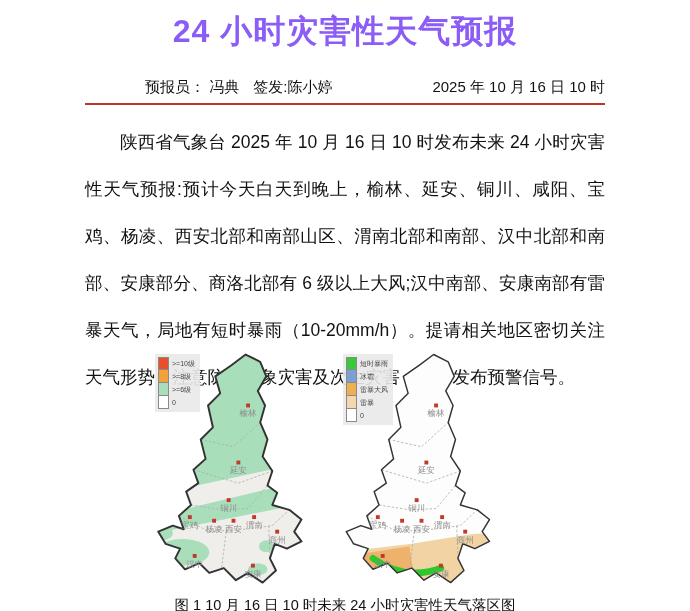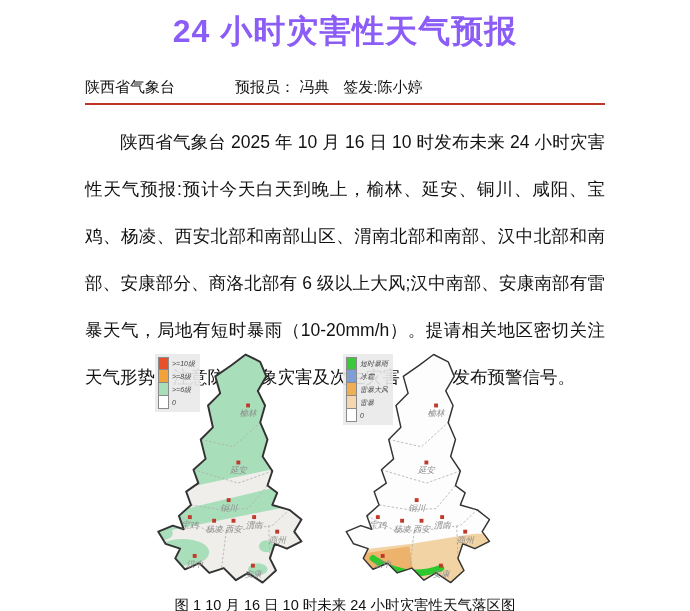--- a/index.html
+++ b/index.html
@@ -13,21 +13,21 @@
   .header-row { width:520px; margin:24px auto 0 auto; display:flex;
     justify-content:space-between; align-items:flex-end; font-size:15px; color:#111;
     padding-bottom:6px; border-bottom:2px solid #c03327; }
   .header-mid { flex:1; text-align:left; margin-left:60px; }
   .header-date { white-space:nowrap; }
 
   .body-par { width:520px; margin:14px auto 0 auto; font-size:17.5px; line-height:47px;
     color:#111; text-align:justify; text-indent:2em; }
 
   .maps-row { position:absolute; left:0; top:338px; width:672px; display:flex;
-    justify-content:center; gap:6px;font-style:italic; }
+    justify-content:center; gap:6px; }
   .map-box { position:relative; width:182px; height:246px; }
   .map-box svg { display:block; }
 
   .legend { position:absolute; left:4px; top:6px; background:rgba(233,233,233,0.9);
     padding:3px 5px 3px 3px; z-index:2; }
   .legend-row { display:flex; align-items:center; height:13px; }
   .legend-swatch { width:11px; height:13px; border:1px solid #8a8a8a; margin-right:3px;
     flex:0 0 auto; }
   .legend-row + .legend-row .legend-swatch { border-top:none; }
   .legend-label { font-size:7px; color:#444; white-space:nowrap; line-height:1; }
@@ -38,25 +38,25 @@
   .city-label { font-size:7px; fill:#8d8d8d; text-anchor:middle; }
 </style>
 </head>
 <body>
 
 <div class="page">
 
   <div class="doc-title" style="color: #8b5cf6;">24 小时灾害性天气预报</div>
 
   <div class="header-row" style="border-bottom-color: rgb(192, 51, 39);">
-    <span>陕西省气象台</span>
     <span class="header-mid">
       <span>预报员： 冯典</span>
       <span style="margin-left:10px;">签发:陈小婷</span>
     </span>
+    <span class="header-date">2025 年 10 月 16 日 10 时</span>
   </div>
 
   <p class="body-par">陕西省气象台 2025 年 10 月 16 日 10 时发布未来 24 小时灾害性天气预报:预计今天白天到晚上，榆林、延安、铜川、咸阳、宝鸡、杨凌、西安北部和南部山区、渭南北部和南部、汉中北部和南部、安康部分、商洛北部有 6 级以上大风;汉中南部、安康南部有雷暴天气，局地有短时暴雨（10-20mm/h）。提请相关地区密切关注天气形势，注意防范气象灾害及次生灾害，及时发布预警信号。</p>
 
   <div class="maps-row">
     <div class="map-box" id="wind-map">
         <div class="legend">
           <div class="legend-row">
             <span class="legend-swatch" style="background: rgb(232, 80, 42);"></span>
             <span class="legend-label">&gt;=10级</span>

